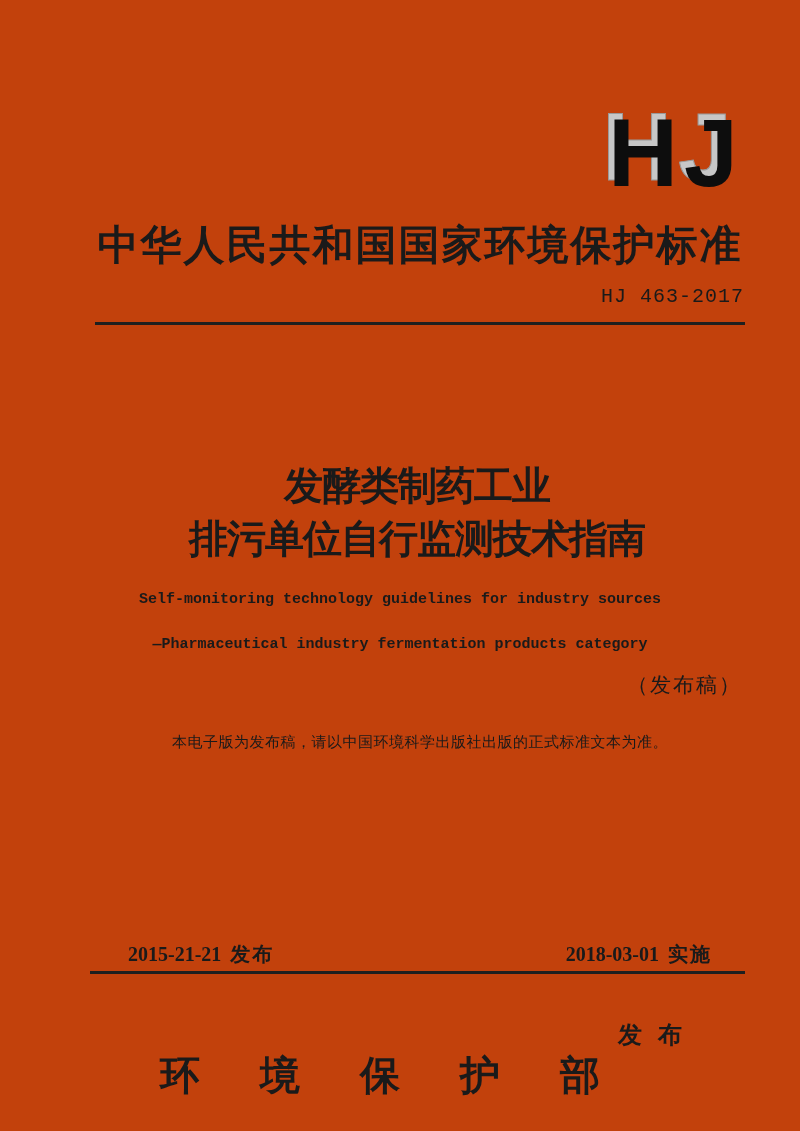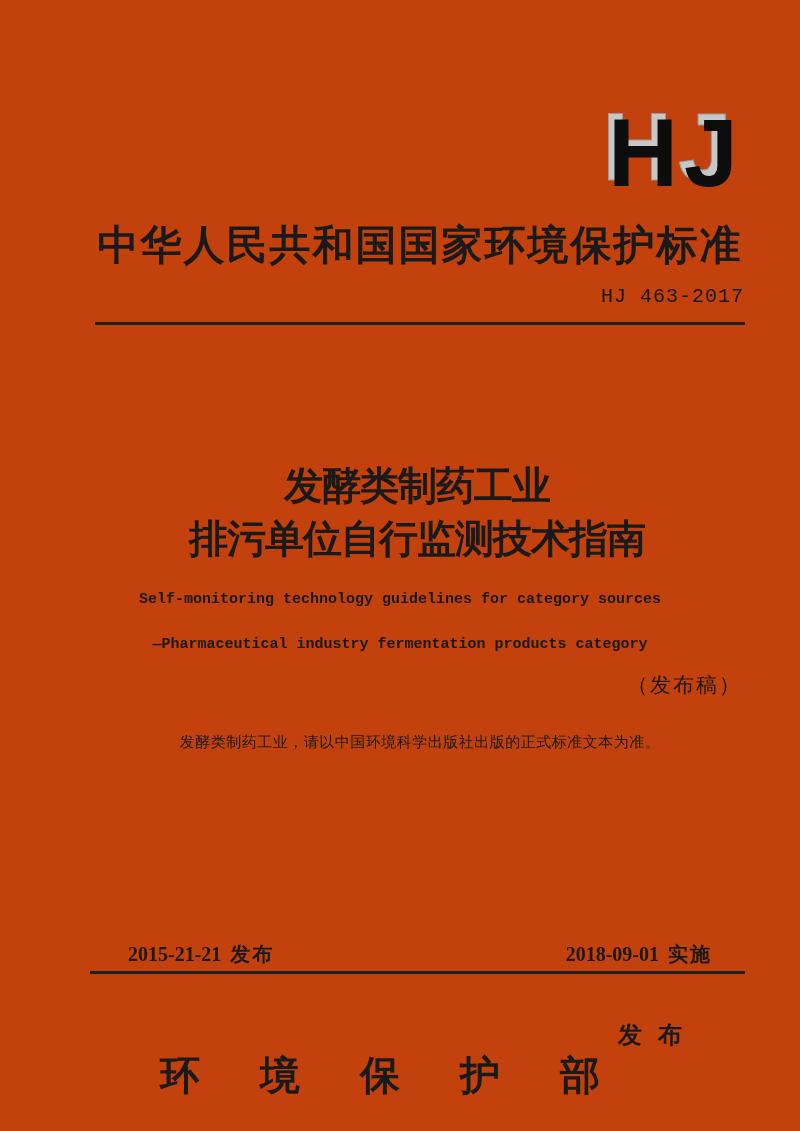--- a/index.html
+++ b/index.html
@@ -119,33 +119,33 @@
 
   <div class="std-number">HJ 463-2017</div>
 
   <div class="rule rule-top"></div>
 
   <div class="title-zh">
     <div>发酵类制药工业</div>
     <div>排污单位自行监测技术指南</div>
   </div>
 
-  <div class="title-en l1">Self-monitoring technology guidelines for category sources</div>
+  <div class="title-en l1">Self-monitoring technology guidelines for industry sources</div>
   <div class="title-en l2">—Pharmaceutical industry fermentation products category</div>
 
   <div class="draft-label">（发布稿）</div>
 
-  <div class="edition-note">发酵类制药工业，请以中国环境科学出版社出版的正式标准文本为准。</div>
+  <div class="edition-note">本电子版为发布稿，请以中国环境科学出版社出版的正式标准文本为准。</div>
 
   <div class="dates">
     <div>
       <span>2015-21-21</span><span class="lbl">发布</span>
     </div>
     <div>
-      <span>2018-09-01</span><span class="lbl">实施</span>
+      <span>2018-03-01</span><span class="lbl">实施</span>
     </div>
   </div>
 
   <div class="rule rule-bottom"></div>
 
   <div class="ministry">环境保护部</div>
   <div class="issue-suffix">发布</div>
 
 </div>
 

